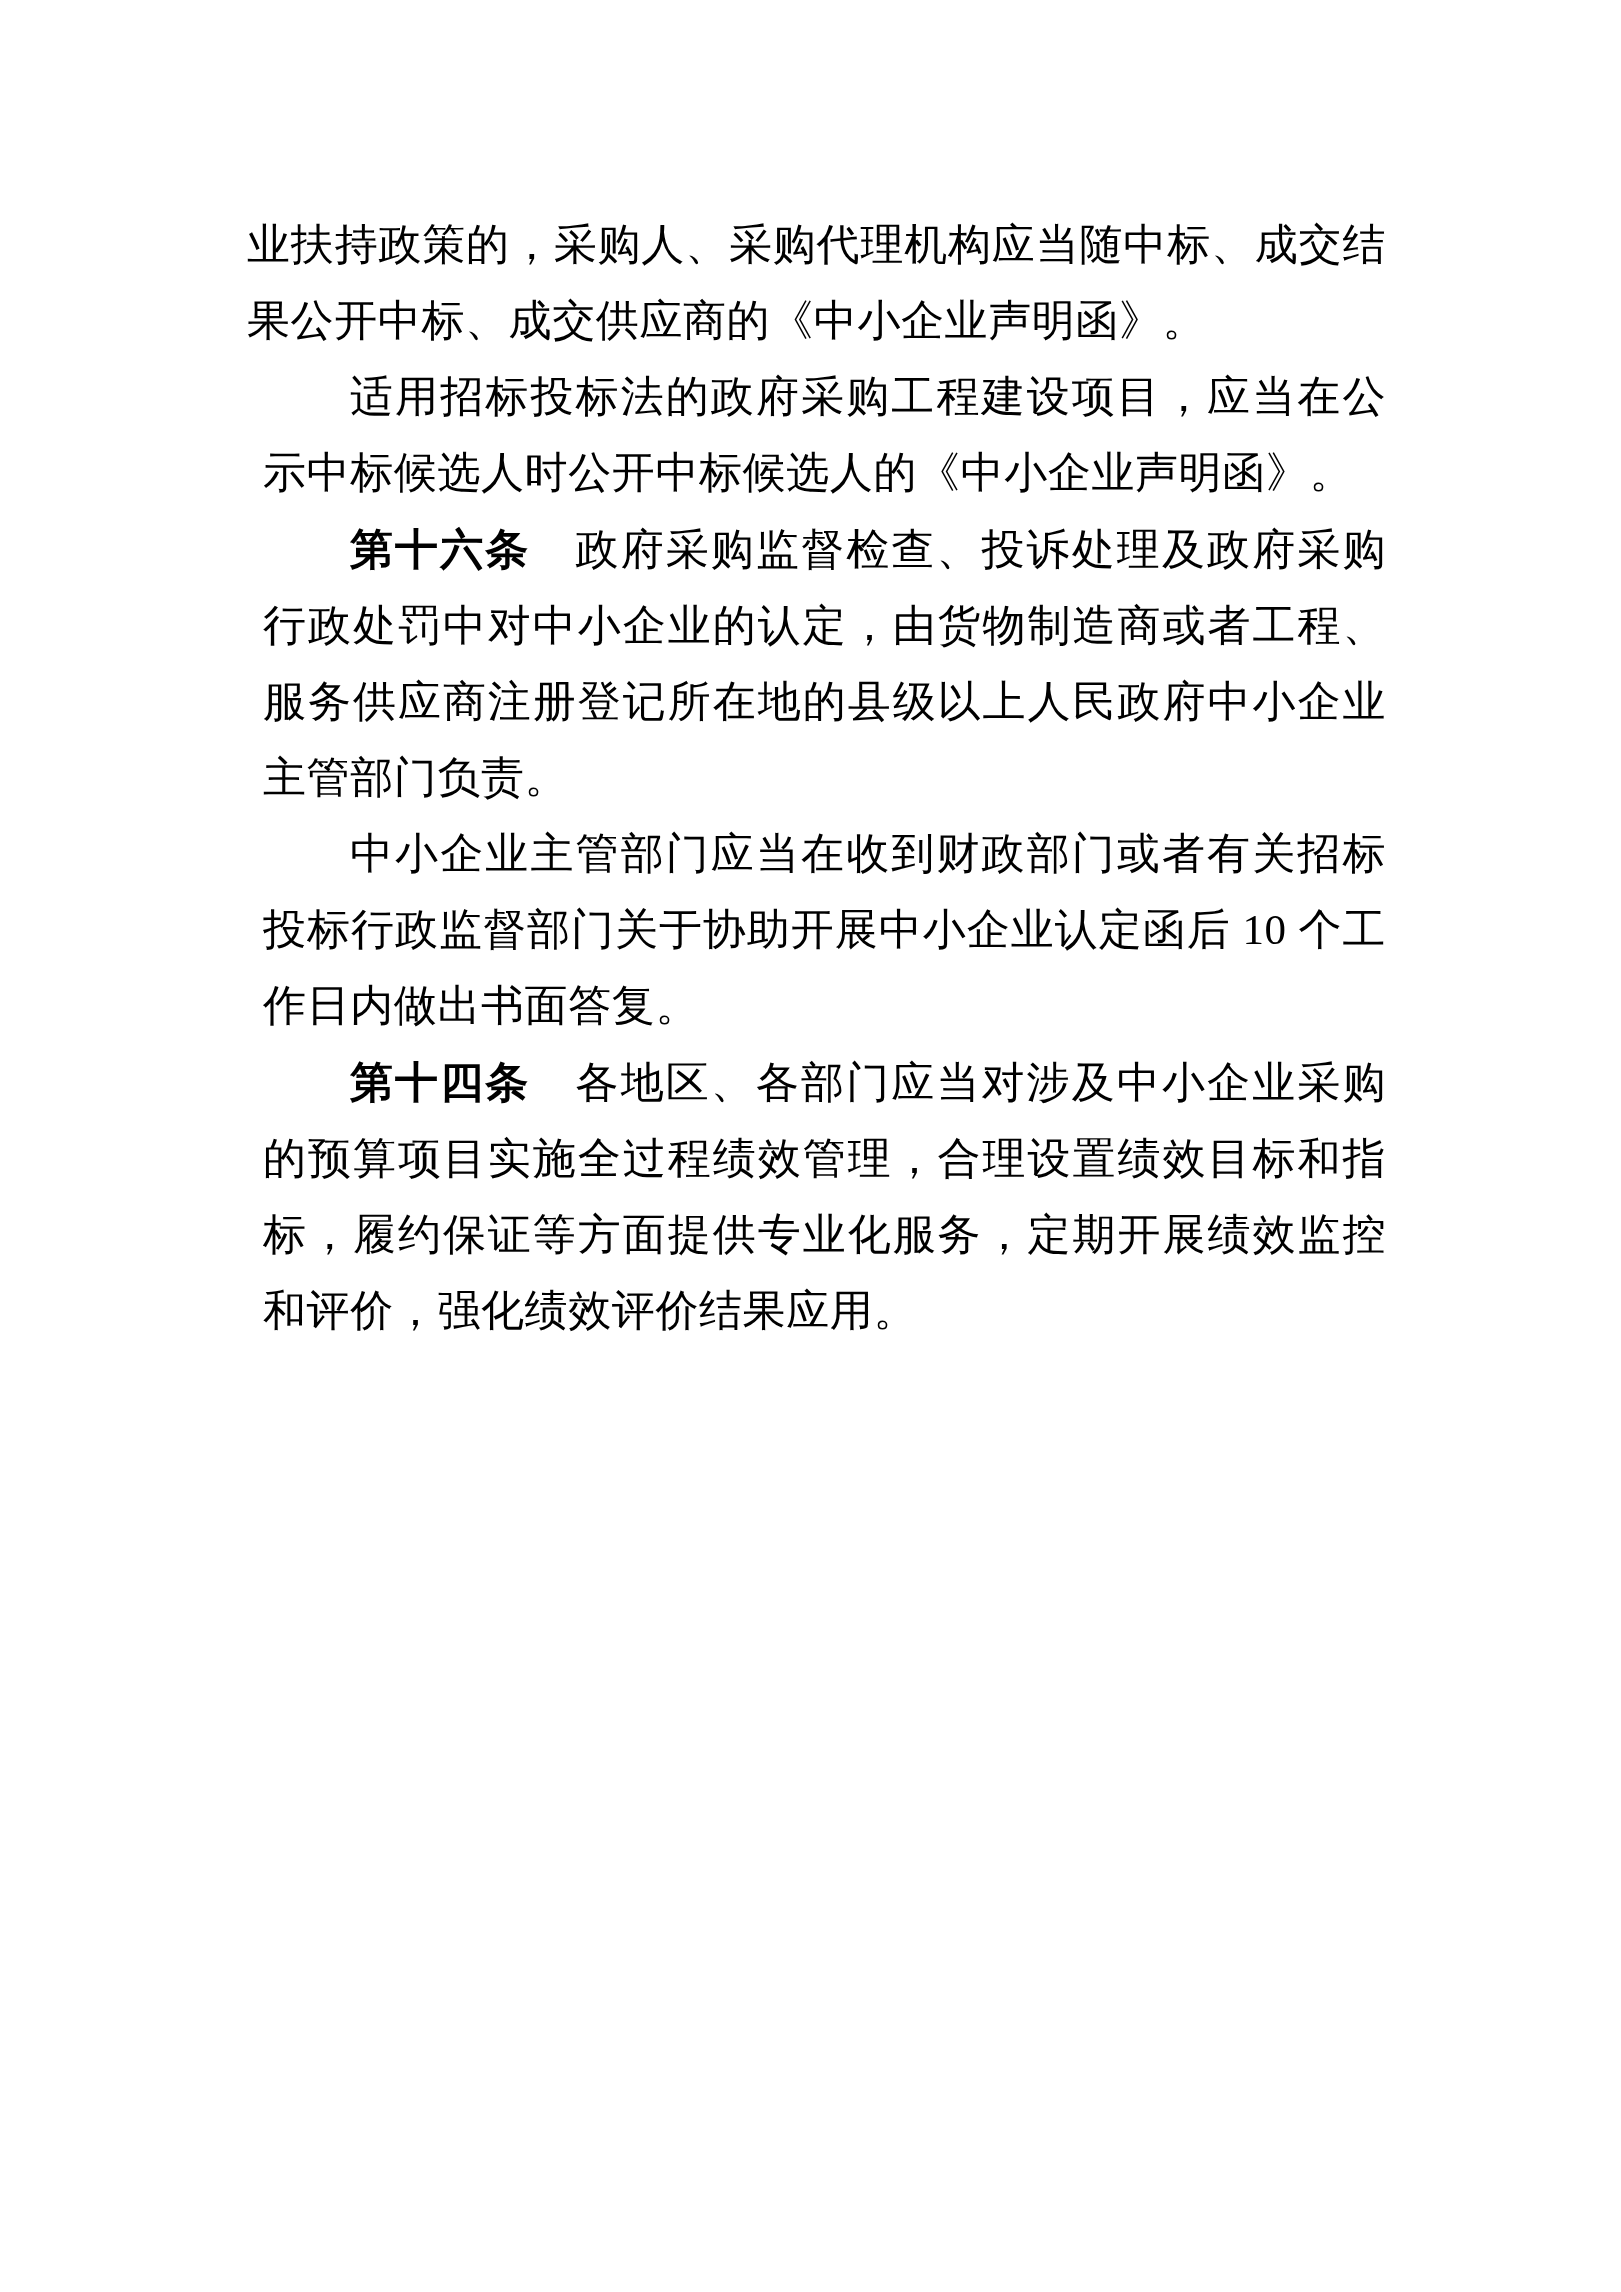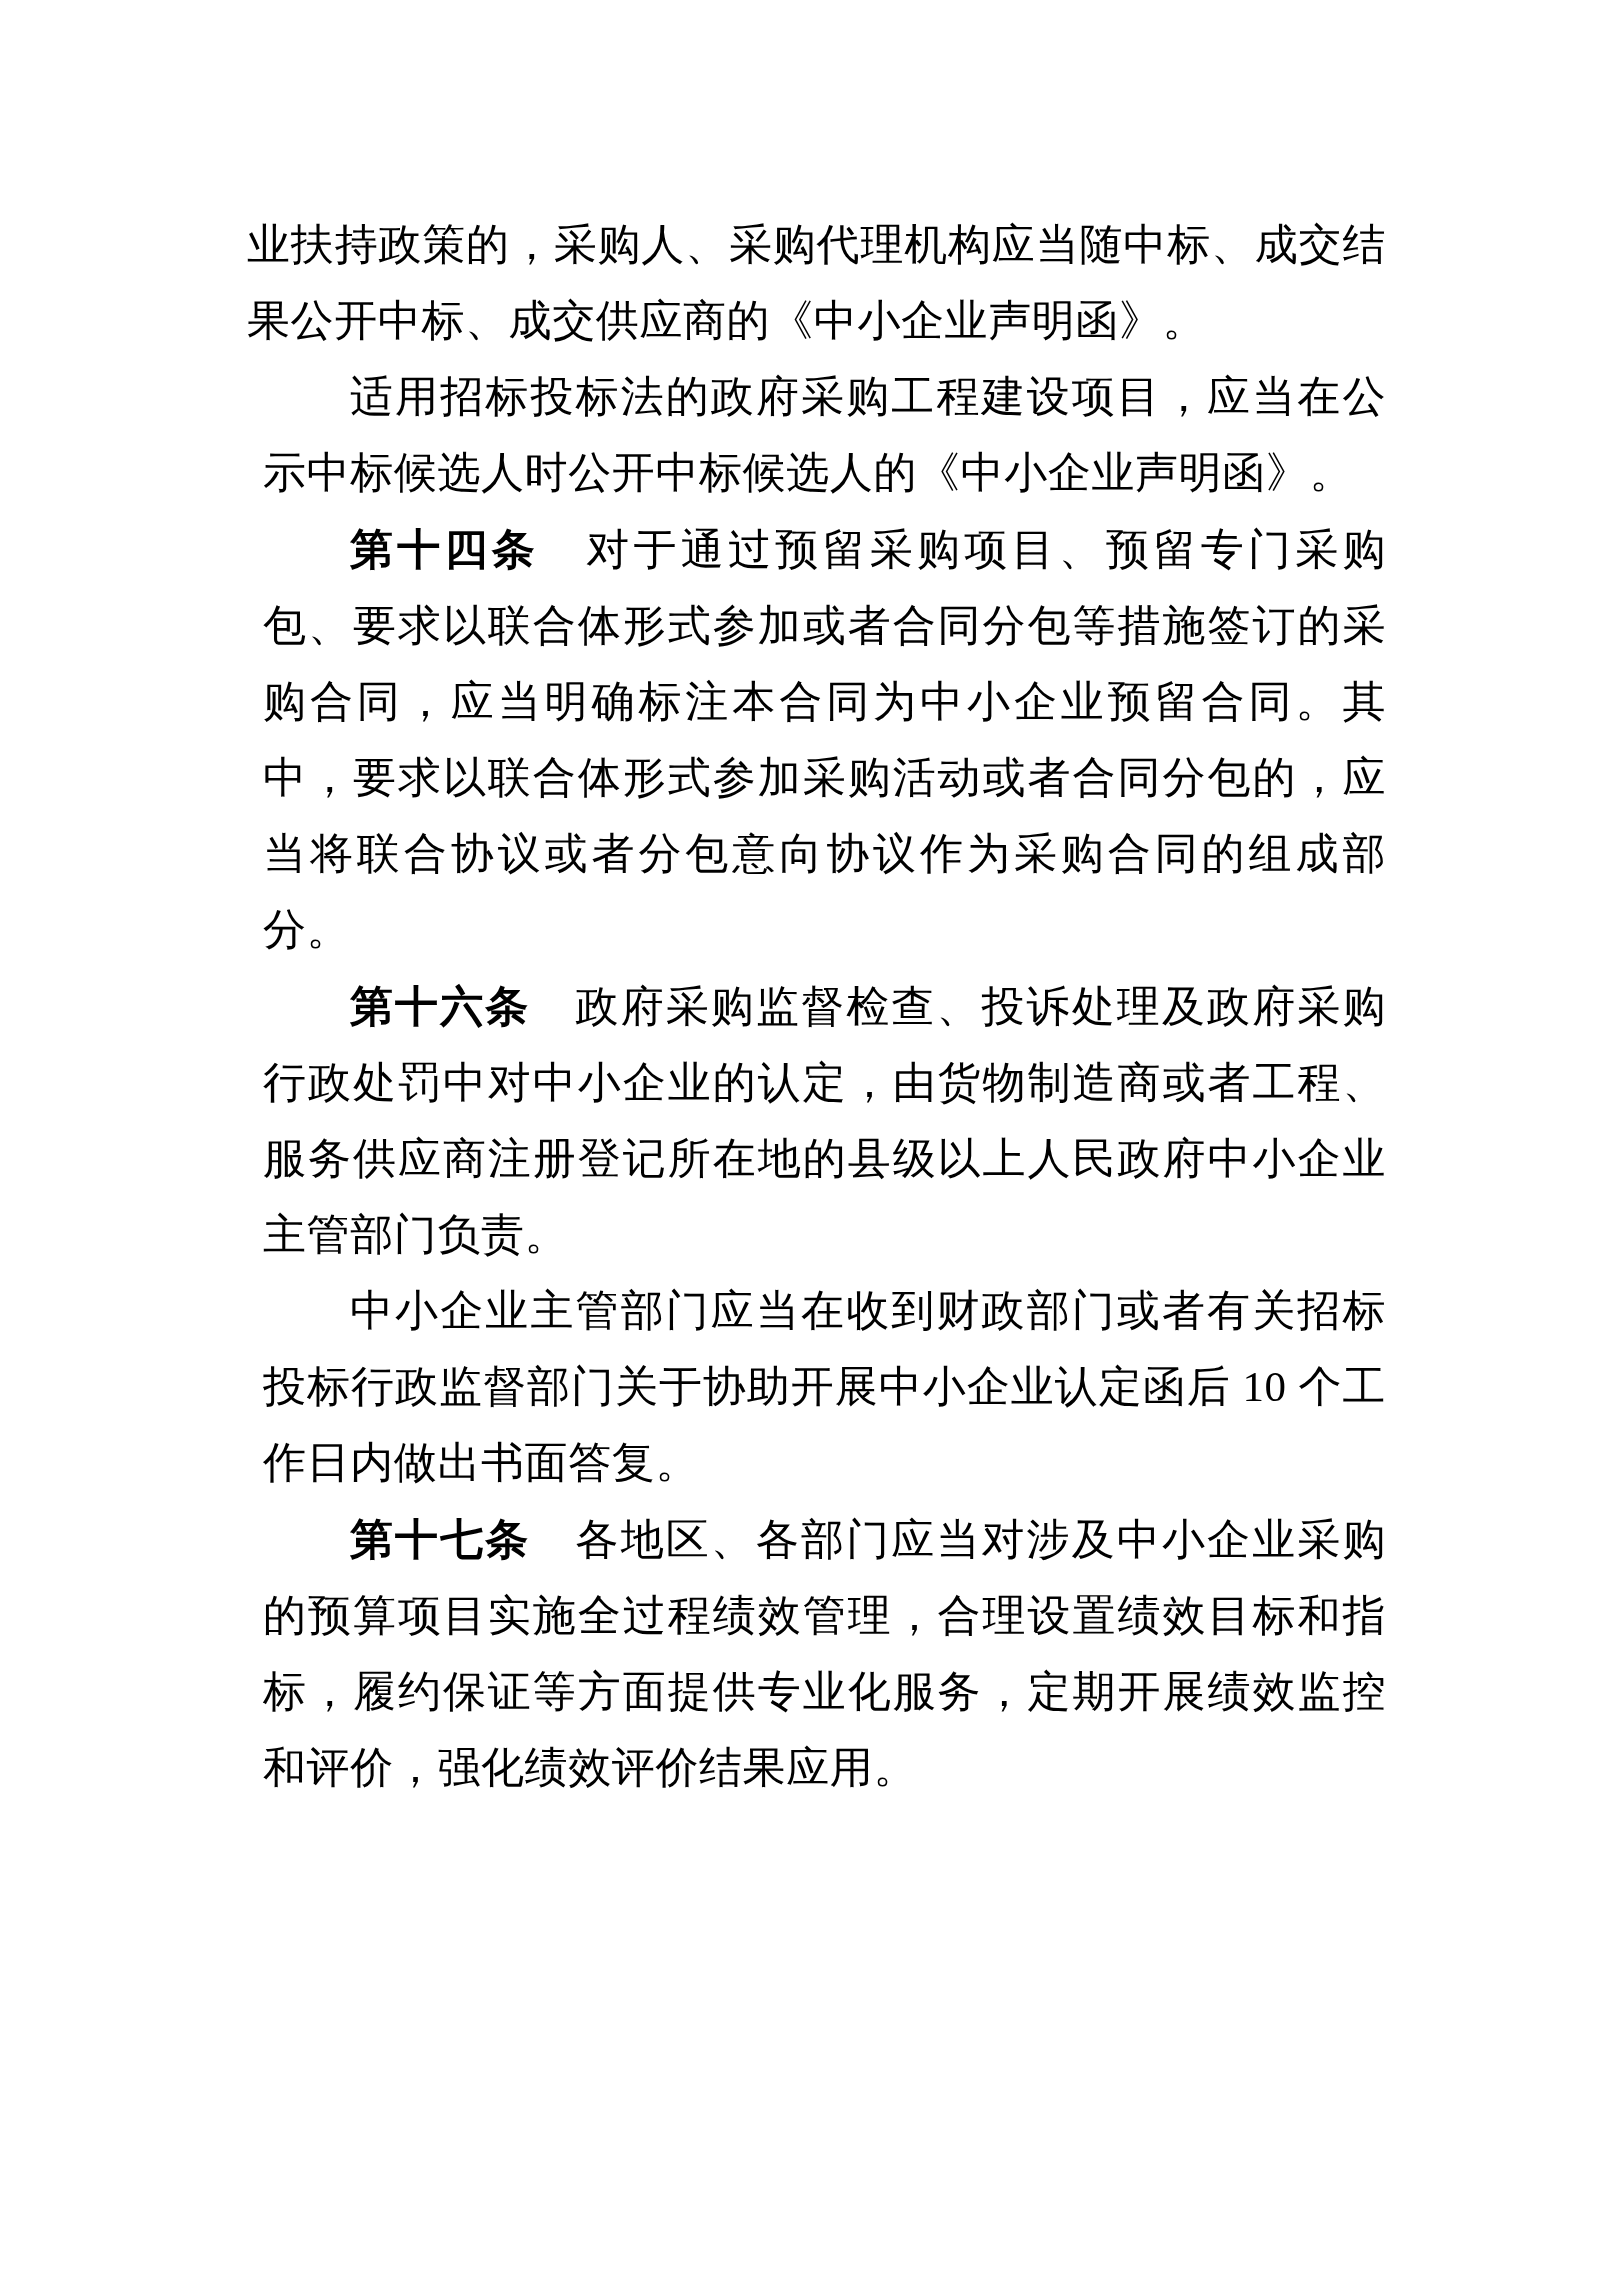--- a/index.html
+++ b/index.html
@@ -51,20 +51,19 @@
       font-family: "Liberation Serif", serif;
     }
   </style>
 </head>
 <body>
 
 <div class="page">
   <div class="body-text" id="document-body">
       <p class="para"><span>业扶持政策的，采购人、采购代理机构应当随中标、成交结果公开中标、成交供应商的《中小企业声明函》。</span></p>
       <p class="para indent"><span>适用招标投标法的政府采购工程建设项目，应当在公示中标候选人时公开中标候选人的《中小企业声明函》。</span></p>
-      <p class="para indent"><span class="clause-head">第十四条</span>　<span>对于通过预留采购项目、预留专门采购包、要求以联合体形式参加或者合同分包等措施签订的采购合同，应当明确标注本合同为中小企业预留合同。其中，要求以联合体形式参加采购活动或者合同分包的，应当将联合协议或者分包意向协议作为采购合同的组成部分。</span></p>
       <p class="para indent"><span class="clause-head">第十六条</span>　<span>政府采购监督检查、投诉处理及政府采购行政处罚中对中小企业的认定，由货物制造商或者工程、服务供应商注册登记所在地的县级以上人民政府中小企业主管部门负责。</span></p>
       <p class="para indent"><span>中小企业主管部门应当在收到财政部门或者有关招标投标行政监督部门关于协助开展中小企业认定函后 10 个工作日内做出书面答复。</span></p>
-      <p class="para indent"><span class="clause-head">第十七条</span>　<span>各地区、各部门应当对涉及中小企业采购的预算项目实施全过程绩效管理，合理设置绩效目标和指标，履约保证等方面提供专业化服务，定期开展绩效监控和评价，强化绩效评价结果应用。</span></p>
+      <p class="para indent"><span class="clause-head">第十四条</span>　<span>各地区、各部门应当对涉及中小企业采购的预算项目实施全过程绩效管理，合理设置绩效目标和指标，履约保证等方面提供专业化服务，定期开展绩效监控和评价，强化绩效评价结果应用。</span></p>
     </div>
   <div class="page-number">6</div>
 </div>
 
 
 </body></html>

